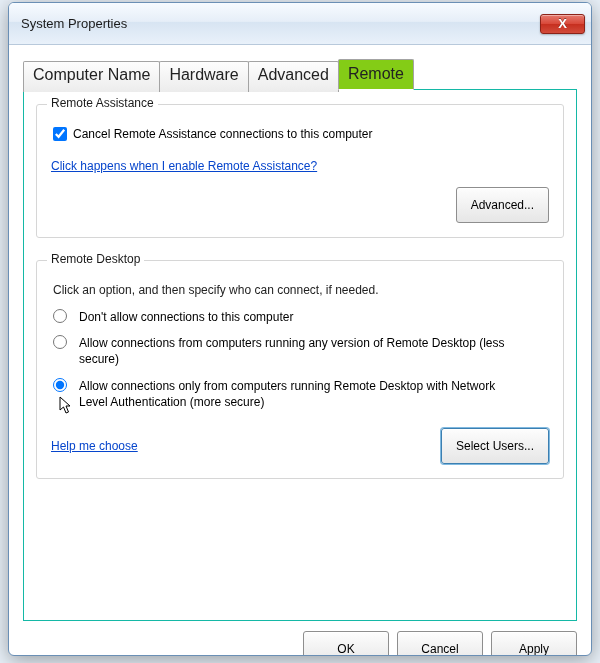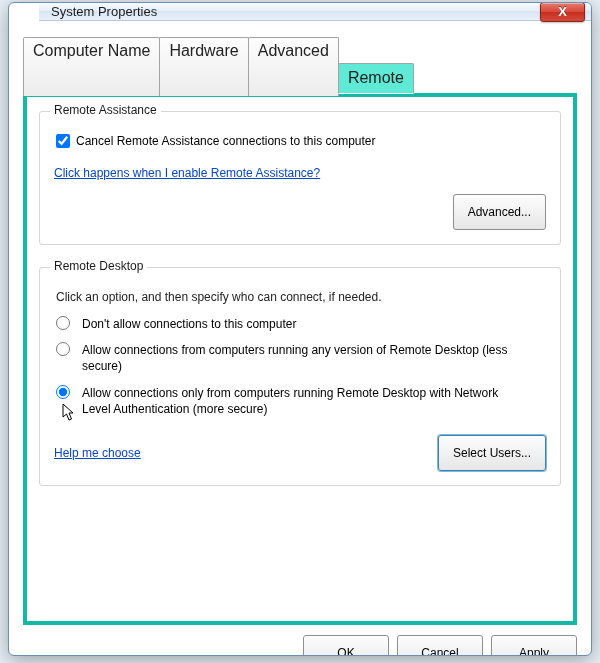--- a/index.html
+++ b/index.html
@@ -19,27 +19,26 @@
     top: 2px;
     width: 584px;
     height: 654px;
     background: #fff;
     border: 1px solid #6a8fb5;
     border-radius: 6px;
     box-shadow: 0 4px 20px rgba(0,0,0,.35);
     overflow: hidden;
   }
   .titlebar {
-    height: 18px;
+    height: 42px;
     background: linear-gradient(to bottom, #f7fbff 0%, #e6eef8 45%, #d7e4f2 46%, #e9f1fa 100%);
     border-bottom: 1px solid #b8c9db;
     display: flex;
     align-items: center;
     padding: 0 6px 0 12px;
-    margin-left: 30px;
   }
   .title-text {
     flex: 1;
     color: #1a1a1a;
     font-size: 13px;
   }
   .close-btn {
     width: 45px;
     height: 20px;
     background: linear-gradient(to bottom, #e67a6f 0%, #d9493a 48%, #c62f1f 52%, #d24b3b 100%);
@@ -72,30 +71,29 @@
     background: linear-gradient(to bottom, #fdfdfd, #ececec);
     padding: 4px 9px 5px 9px;
     margin-right: -1px;
     border-radius: 2px 2px 0 0;
     font-size: 16px;
     color: #222;
     position: relative;
     top: 2px;
   }
   .tab.active {
-    background: #5eead4;
+    background: #84cc16;
     border-bottom: 1px solid #fff;
     top: 0;
     padding-top: 5px;
     padding-bottom: 6px;
     z-index: 3;
-    margin-top: 28px;
   }
   .tabpanel {
-    border: 4px solid #14b8a6;
+    border: 1px solid #14b8a6;
     background: #fff;
     padding: 14px 12px 14px 12px;
     height: 532px;
     position: relative;
     z-index: 1;
   }
   .group {
     border: 1px solid #d6d6d6;
     border-radius: 3px;
     padding: 18px 14px 14px 14px;

